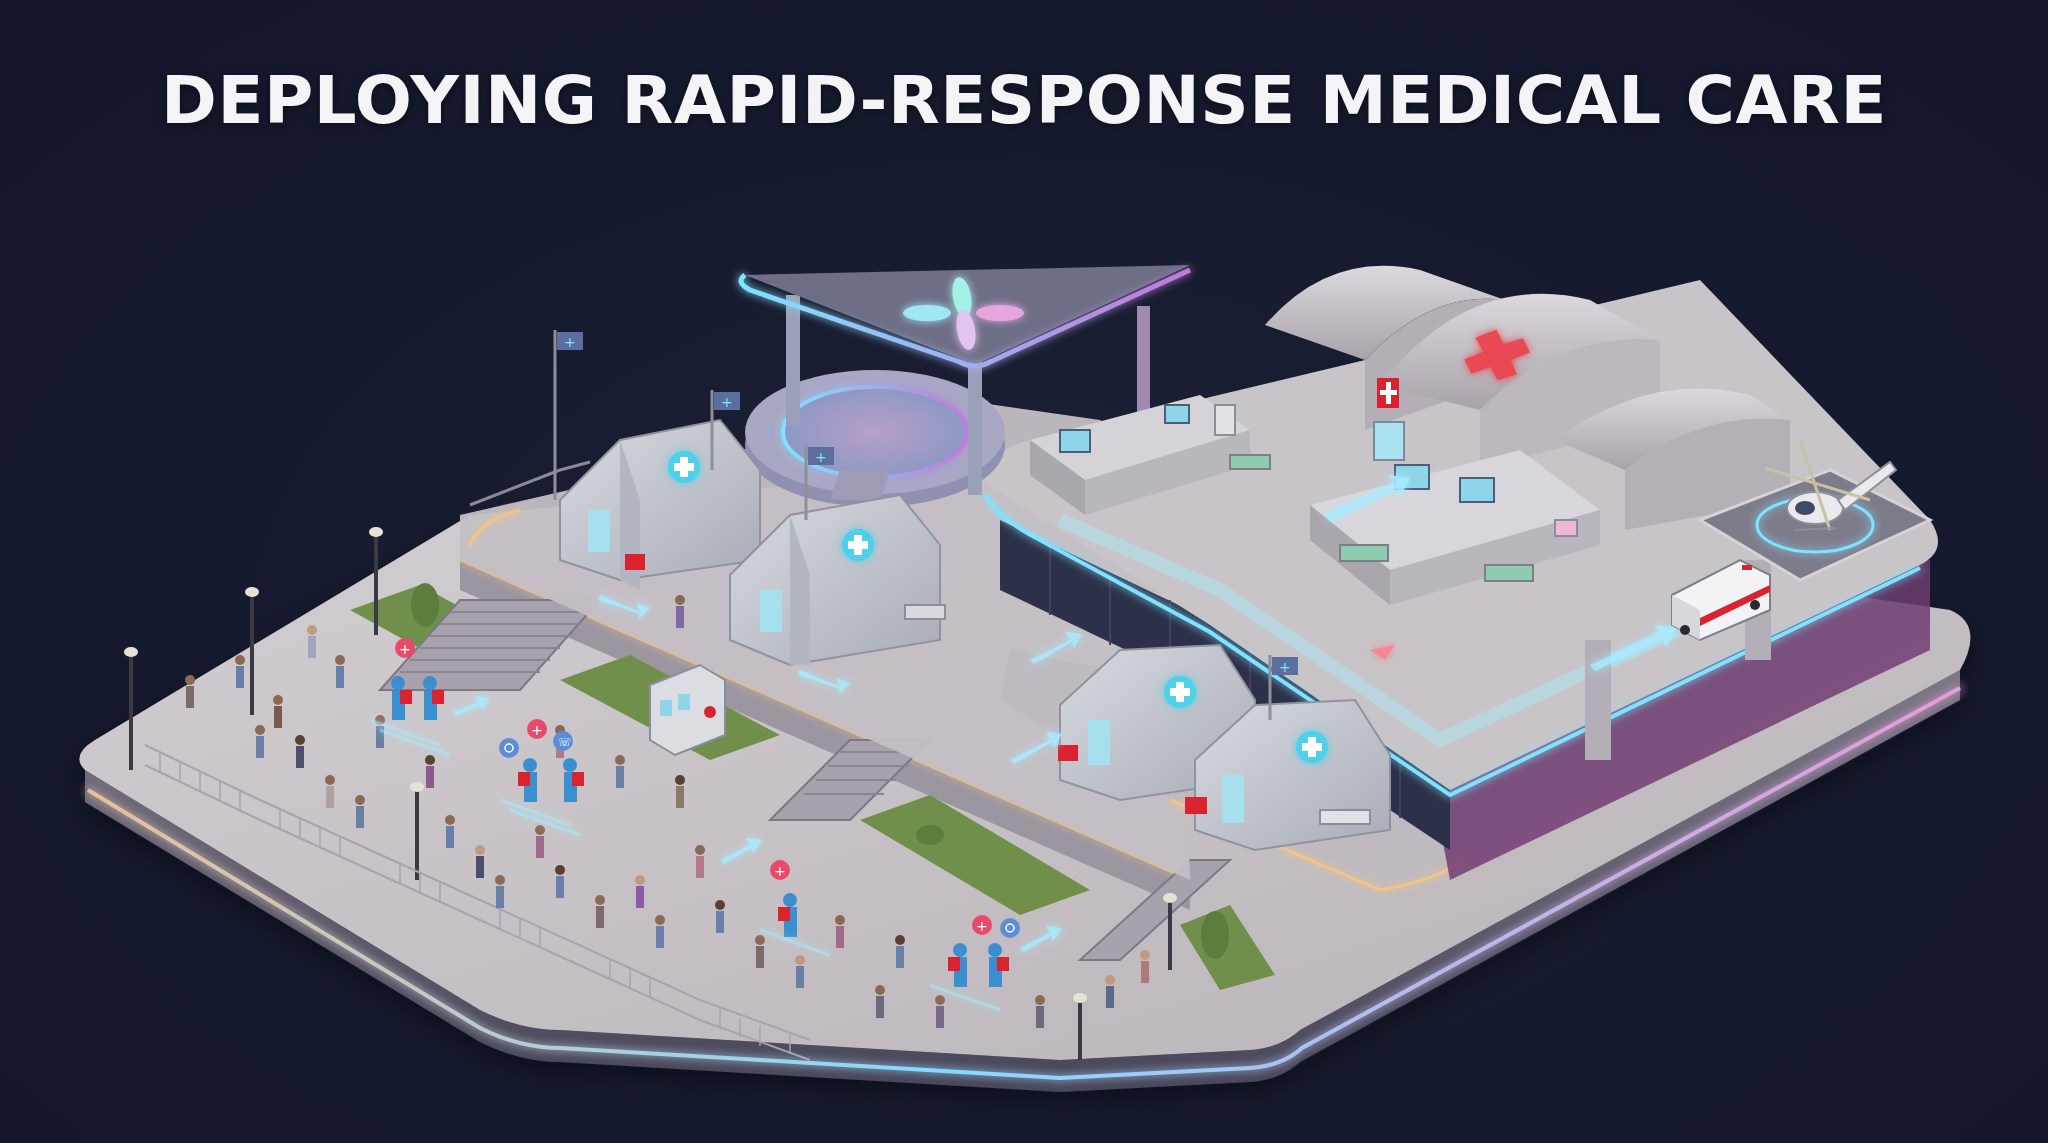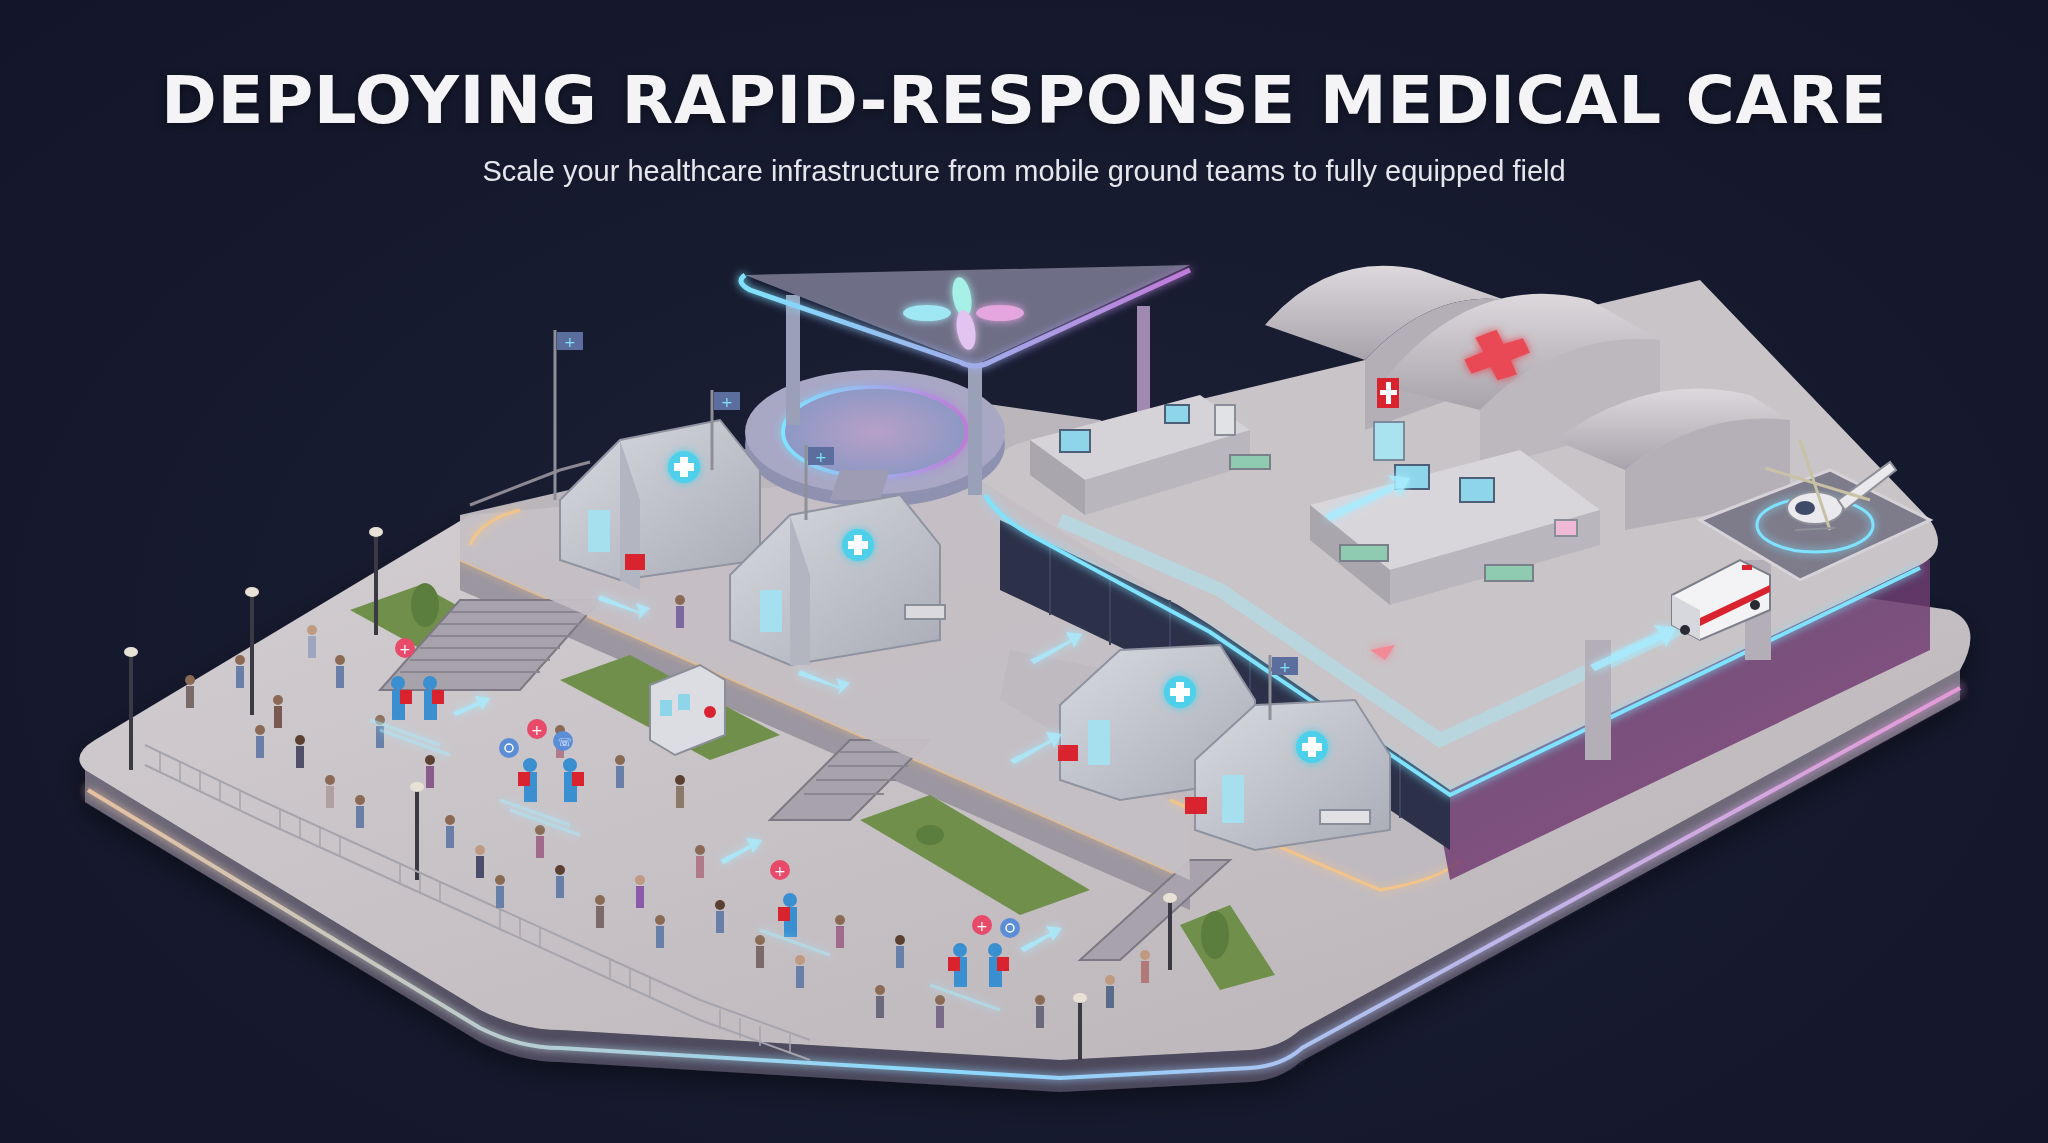--- a/index.html
+++ b/index.html
@@ -30,21 +30,20 @@
   .subtitle span { display: block; }
   .scene { position: absolute; left: 0; top: 0; width: 2048px; height: 1143px; }
 </style>
 </head>
 <body>
 
 <div class="bg-vignette"></div>
 
 <div class="headline">DEPLOYING RAPID-RESPONSE MEDICAL CARE</div>
 <div class="subtitle">
-  <span>Scale your healthcare infrastructure from mobile ground teams to fully equipped field</span>
 </div>
 
 <svg class="scene" viewBox="0 0 2048 1143" xmlns="http://www.w3.org/2000/svg">
   <defs>
     <linearGradient id="platTop" x1="0" y1="0" x2="1" y2="1">
       <stop offset="0" stop-color="#d4cfd2"></stop>
       <stop offset="1" stop-color="#b9b3b8"></stop>
     </linearGradient>
     <linearGradient id="platSide" x1="0" y1="0" x2="0" y2="1">
       <stop offset="0" stop-color="#7d7886"></stop>

